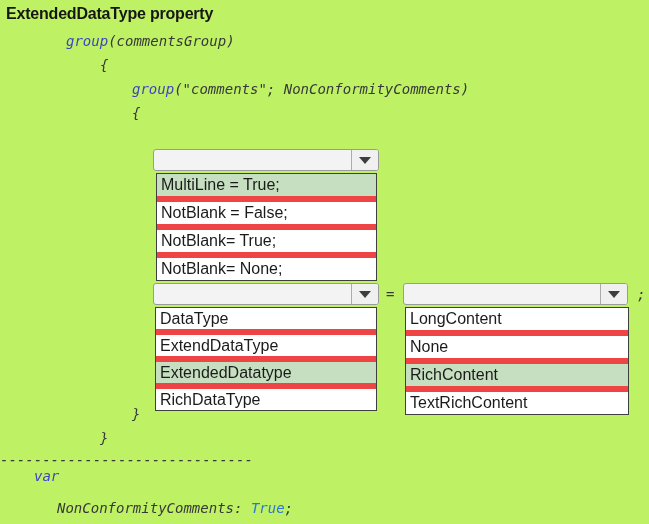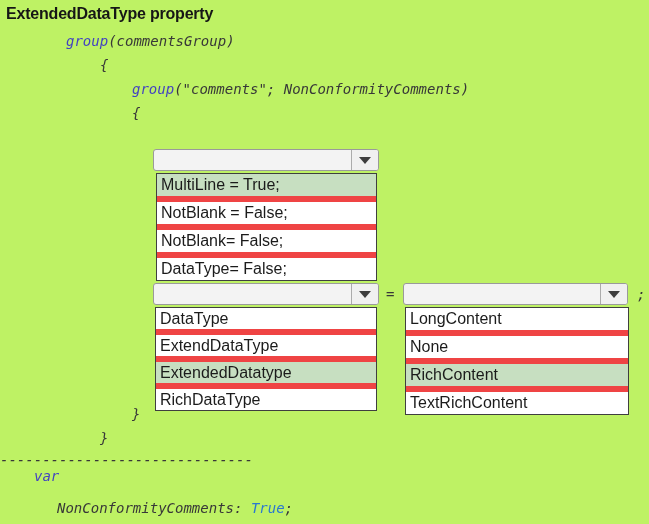--- a/index.html
+++ b/index.html
@@ -67,22 +67,22 @@
   <div class="combobox" style="left:153px;top:149px;width:226px;">
     <span class="combo-value"></span>
     <span class="combo-btn">
       <span class="tri"></span>
     </span>
   </div>
 
   <div class="listbox" style="left:156px;top:173px;width:221px;">
     <div class="list-row selected">MultiLine = True;</div>
     <div class="list-row">NotBlank = False;</div>
-    <div class="list-row">NotBlank= False;</div>
-    <div class="list-row">DataType= False;</div>
+    <div class="list-row">NotBlank= True;</div>
+    <div class="list-row">NotBlank= None;</div>
   </div>
 
   <div class="combobox" style="left:153px;top:283px;width:226px;">
     <span class="combo-value"></span>
     <span class="combo-btn">
       <span class="tri"></span>
     </span>
   </div>
 
   <div class="abs code" style="left:386px;top:287px;">=</div>

